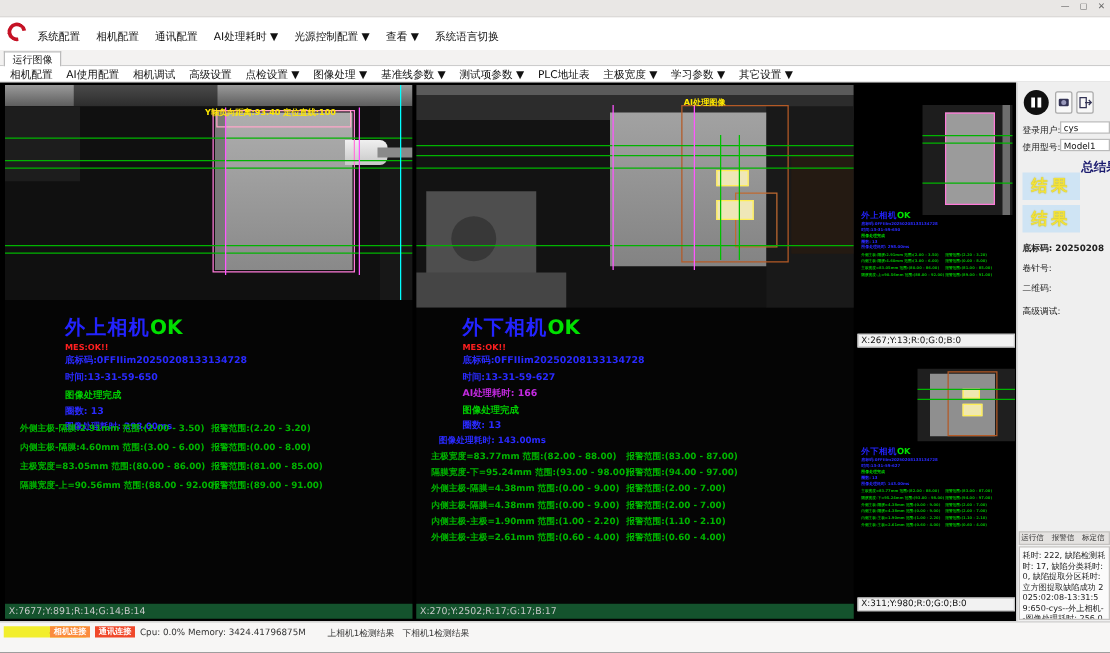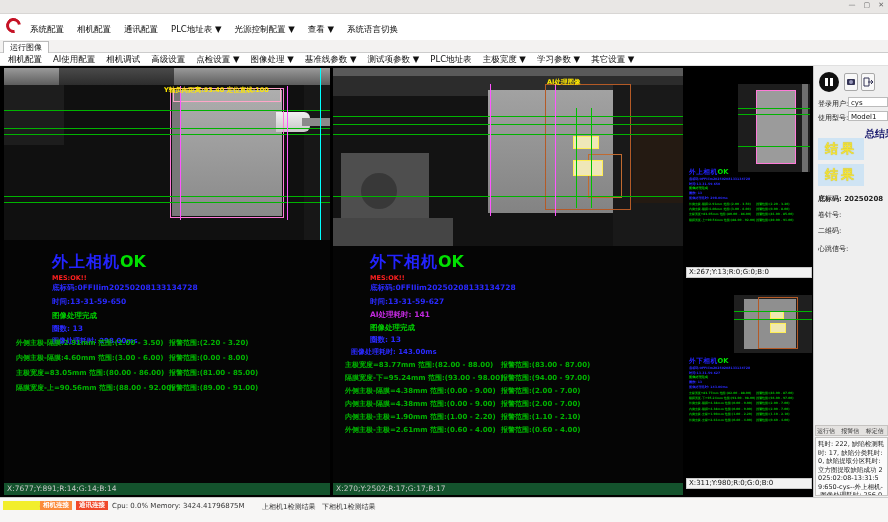--- a/index.html
+++ b/index.html
@@ -73,21 +73,21 @@
     <span>✕</span>
   </div>
 </div>
 
 <div class="menubar">
   <div class="logo"></div>
   <div class="menu-items">
     <span>系统配置</span>
     <span>相机配置</span>
     <span>通讯配置</span>
-    <span>PLC地址表 ▼</span>
+    <span>AI处理耗时 ▼</span>
     <span>光源控制配置 ▼</span>
     <span>查看 ▼</span>
     <span>系统语言切换</span>
   </div>
 </div>
 
 <div class="tabrow">
   <div class="tab-active">运行图像</div>
 </div>
 
@@ -182,21 +182,21 @@
     <div class="gvline" style="left:243px;top:40px;height:100px;"></div>
     <div class="gvline" style="left:258px;top:40px;height:100px;"></div>
     <span class="t anno" style="left:214px;top:10px;">AI处理图像</span>
   </div>
   <span class="t" style="left:37px;top:184px;">
     <span class="cam-name-blue">外下相机</span><span class="cam-ok">OK</span>
   </span>
   <span class="t mes" style="left:37px;top:206px;">MES:OK!!</span>
   <span class="t ln blue" style="left:37px;top:215px;">底标码:0FFIIim20250208133134728</span>
   <span class="t ln blue" style="left:37px;top:229px;">时间:13-31-59-627</span>
-  <span class="t ln mag" style="left:37px;top:242px;">AI处理耗时: 141</span>
+  <span class="t ln mag" style="left:37px;top:242px;">AI处理耗时: 166</span>
   <span class="t ln green2" style="left:37px;top:255px;">图像处理完成</span>
   <span class="t ln blue" style="left:37px;top:267px;">圈数: 13</span>
   <span class="t ln blue" style="left:18px;top:279px;font-size:7px;">图像处理耗时: 143.00ms</span>
   <div class="t mrow" style="left:12px;top:292px;width:335px;">
     <span>主极宽度=83.77mm 范围:(82.00 - 88.00)</span><span class="alarm" style="left:156px;">报警范围:(83.00 - 87.00)</span>
   </div>
   <div class="t mrow" style="left:12px;top:305px;width:335px;">
     <span>隔膜宽度-下=95.24mm 范围:(93.00 - 98.00)</span><span class="alarm" style="left:156px;">报警范围:(94.00 - 97.00)</span>
   </div>
   <div class="t mrow" style="left:12px;top:318px;width:335px;">
@@ -285,21 +285,21 @@
   <span class="t sb-label" style="left:4px;top:47px;">使用型号:</span>
   <div class="sb-field" style="left:34px;top:45px;">Model1</div>
   <span class="t sb-label" style="left:4px;top:61px;font-size:10px;font-weight:bold;color:#1a1a6e;margin-left:47px;">总结果:</span>
   <div class="result-box" style="top:72px;"><span>结果</span></div>
   <div class="result-box" style="top:98px;"><span>结果</span></div>
   <span class="t sb-label" style="left:4px;top:128px;font-weight:bold;">
     <span>底标码:</span> <span>20250208</span>
   </span>
   <span class="t sb-label" style="left:4px;top:144px;">卷针号:</span>
   <span class="t sb-label" style="left:4px;top:160px;">二维码:</span>
-  <span class="t sb-label" style="left:4px;top:178px;">心跳信号:</span>
+  <span class="t sb-label" style="left:4px;top:178px;">高级调试:</span>
   <div class="info-tabs">
     <span>运行信息</span>
     <span>报警信息</span>
     <span>标定信息</span>
   </div>
   <div class="log-box">耗时: 222, 缺陷检测耗时: 17, 缺陷分类耗时: 0, 缺陷提取分区耗时: 立方图提取缺陷成功 2025:02:08-13:31:59:650-cys--外上相机--图像处理耗时: 256.00ms</div>
 </div>
 
 <div class="statusbar">
   <span class="badge b-heart">心跳信号</span>

